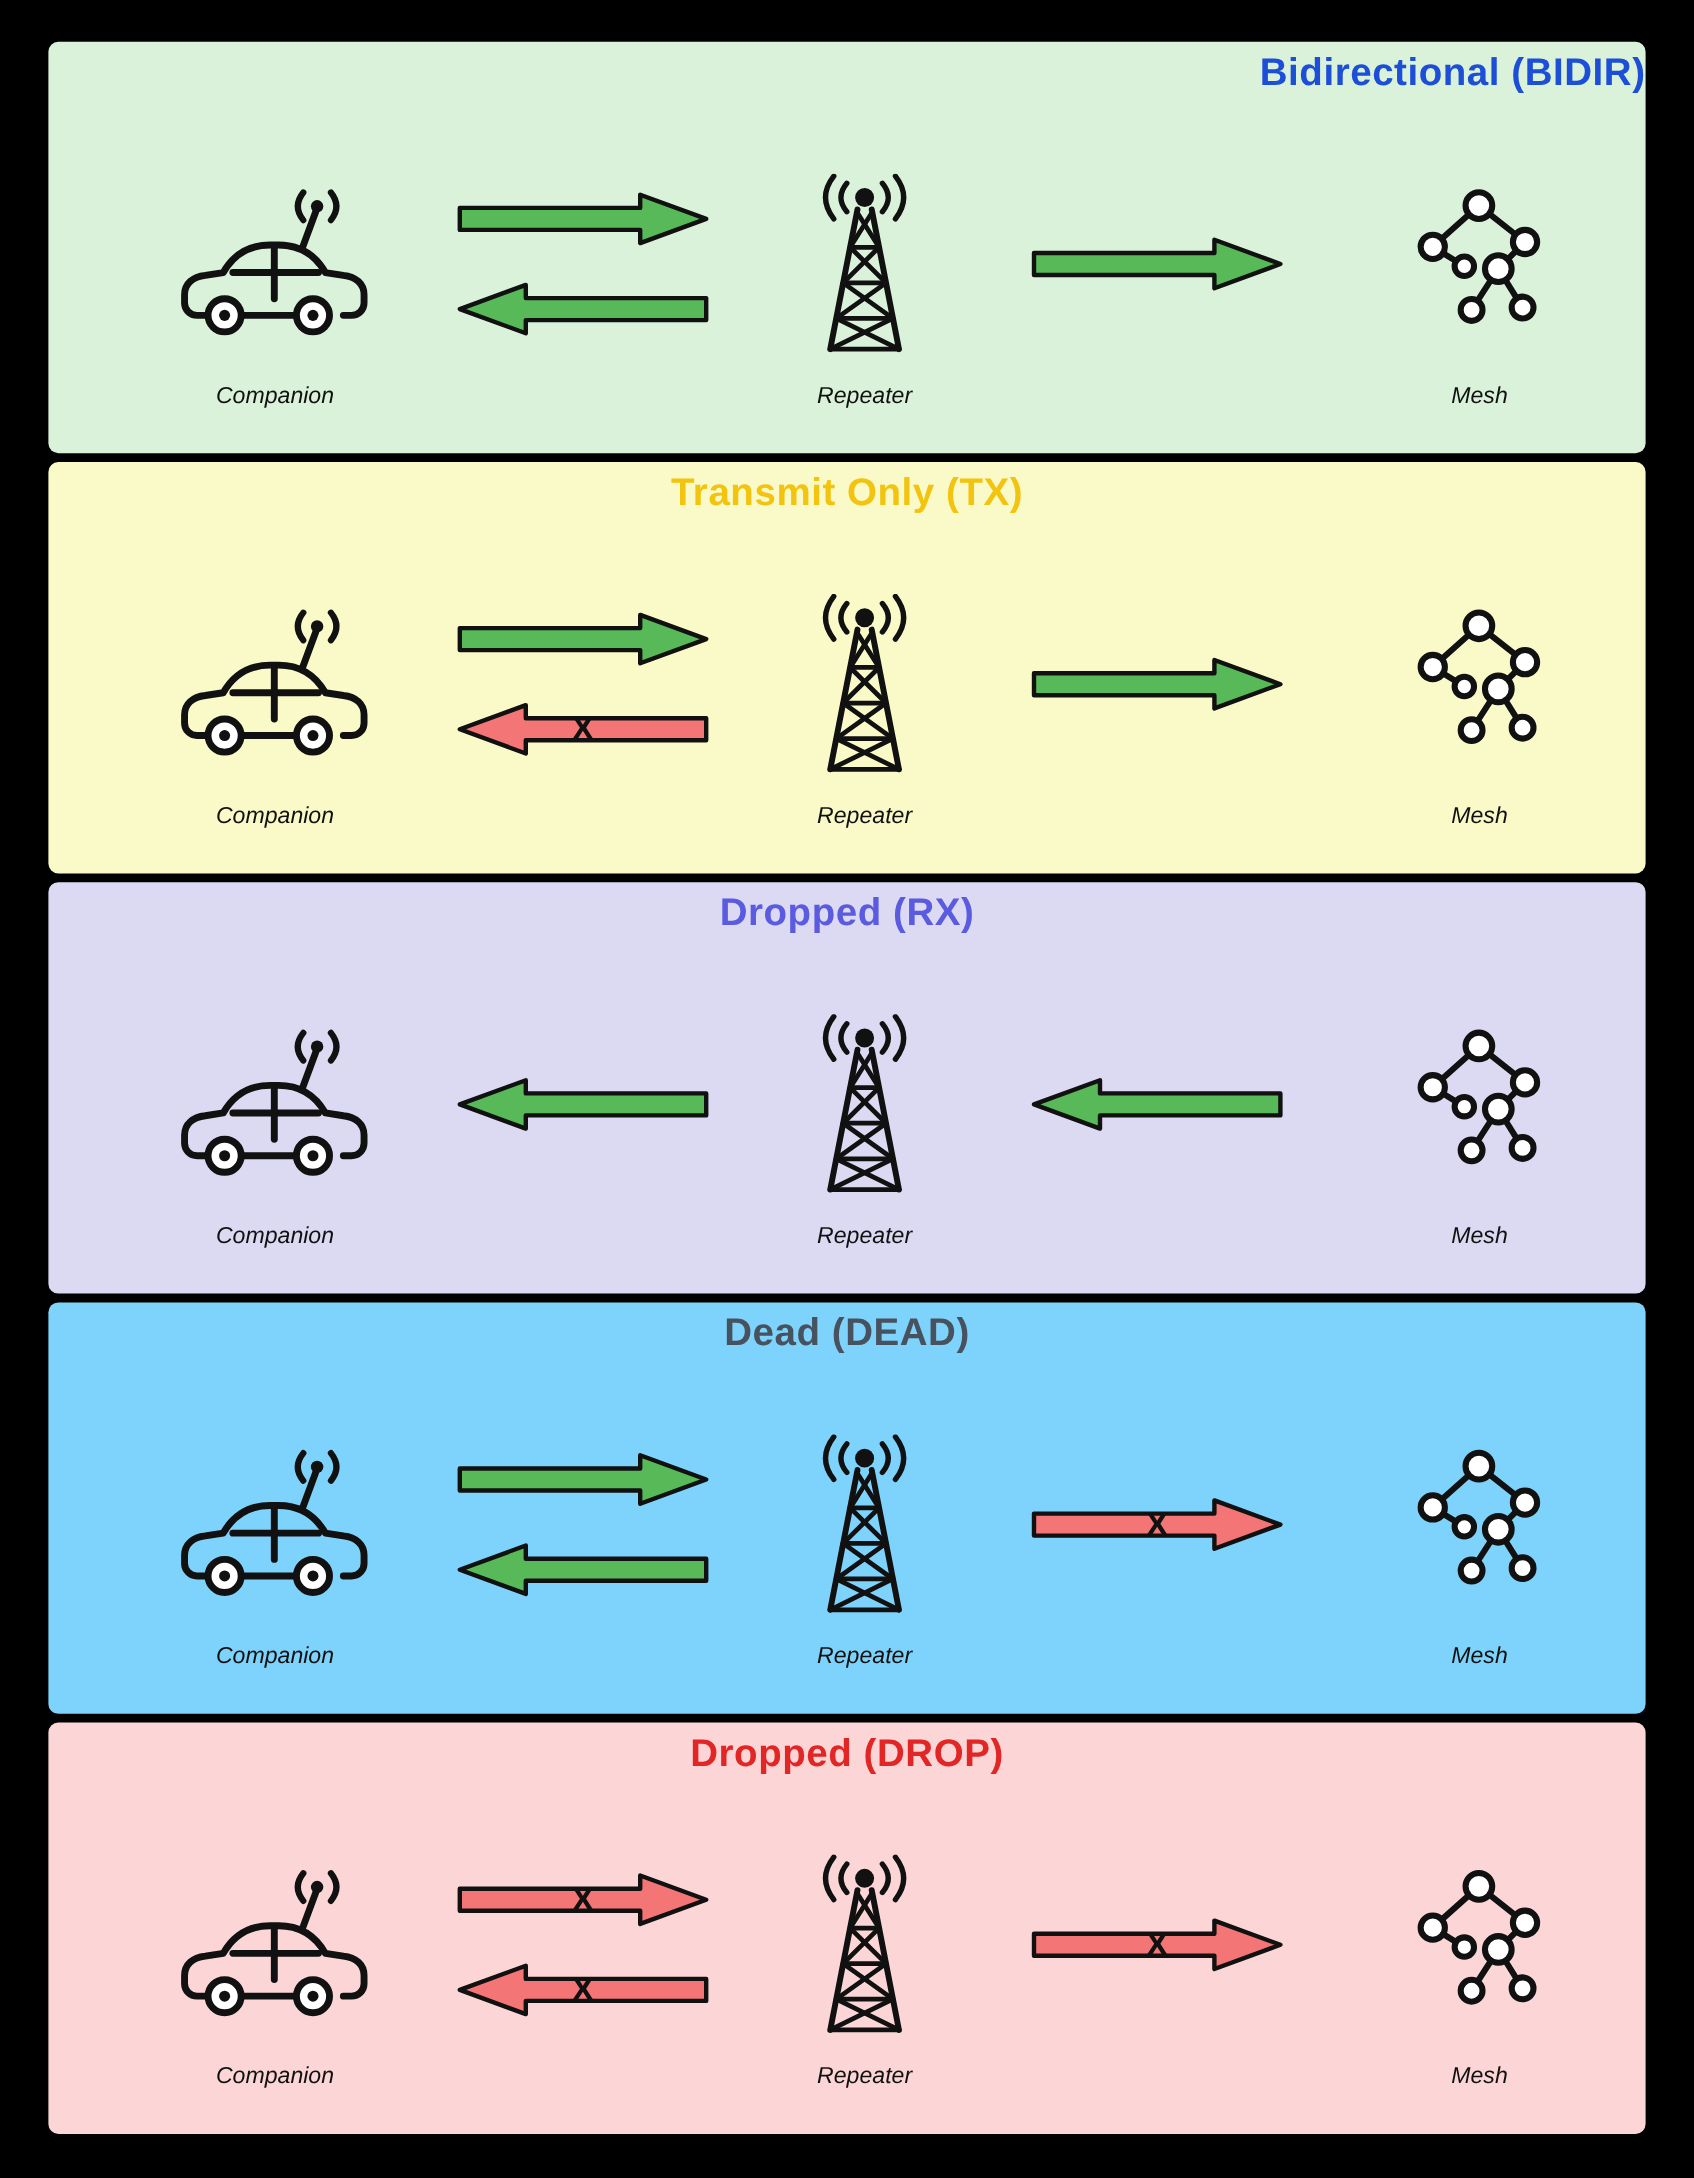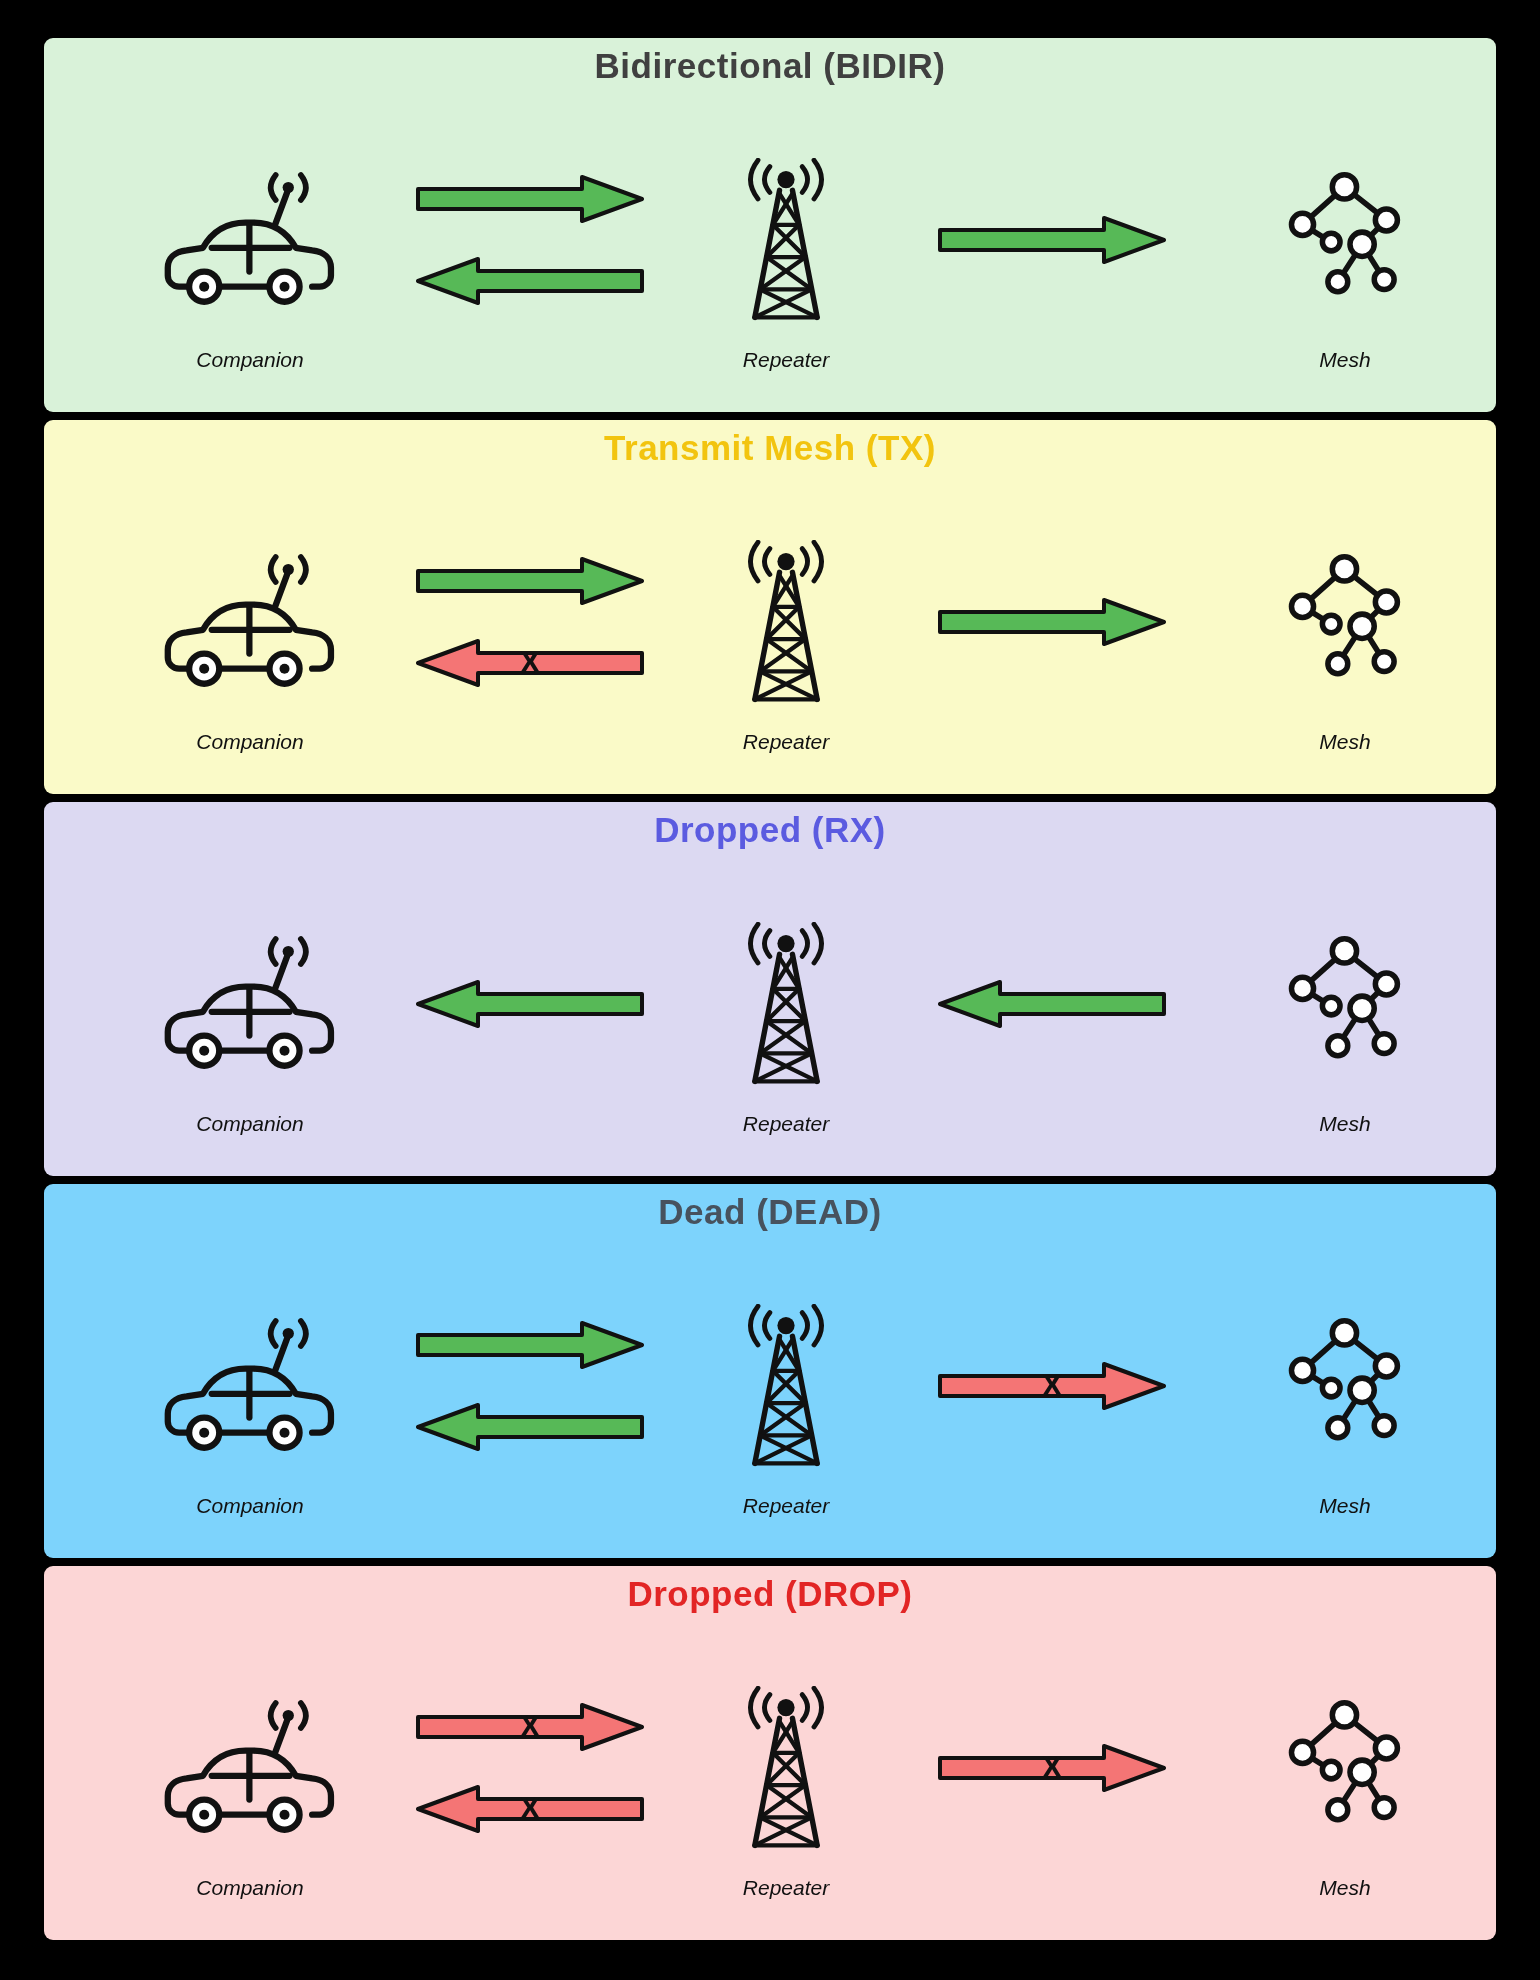--- a/index.html
+++ b/index.html
@@ -38,21 +38,21 @@
   .arrows-cr{left:486px;}
   .arrows-rm{left:1008px;}
   .arrow{width:232px;height:52px;display:block;}
   .icon{display:block;}
 </style>
 </head>
 <body>
 
 <div id="panels">
   <section class="panel" style="background: rgb(217, 242, 217);">
-    <h2 class="panel-title" style="color: #404040;">Bidirectional (BIDIR)</h2>
+    <h2 class="panel-title" style="color: #1d4ed8; text-align: right;">Bidirectional (BIDIR)</h2>
 
     <div class="col companion-col">
       <div class="icon-wrap">
 
         <svg class="icon" width="182" height="141" viewBox="0 0 145 112" fill="none" stroke="#111" stroke-width="5" stroke-linecap="round" stroke-linejoin="round">
           <path d="M92,44 L102,17"></path>
           <circle cx="103" cy="13" r="4.5" fill="#111" stroke="none"></circle>
           <path d="M93,23 Q85,13 93,3" stroke-width="4.5"></path>
           <path d="M113,23 Q121,13 113,3" stroke-width="4.5"></path>
           <path d="M22,92 L16,92 A9,9 0 0 1 7,83 L7,77 C7,69 13,64 22,63 L35,61 C43,47 54,41 69,41 L75,41 C90,41 101,47 109,61 L122,63 C131,64 137,69 137,77 L137,83 A9,9 0 0 1 128,92 L122,92"></path>
@@ -131,21 +131,21 @@
           <circle cx="88" cy="70" r="11" fill="#fff"></circle>
           <circle cx="66" cy="104" r="9" fill="#fff"></circle>
           <circle cx="108" cy="102" r="9" fill="#fff"></circle>
         </svg>
       </div>
       <div class="node-label">Mesh</div>
     </div>
   </section>
 
   <section class="panel" style="background: rgb(250, 250, 200);">
-    <h2 class="panel-title" style="color: rgb(242, 196, 15);">Transmit Mesh (TX)</h2>
+    <h2 class="panel-title" style="color: rgb(242, 196, 15);">Transmit Only (TX)</h2>
 
     <div class="col companion-col">
       <div class="icon-wrap">
 
         <svg class="icon" width="182" height="141" viewBox="0 0 145 112" fill="none" stroke="#111" stroke-width="5" stroke-linecap="round" stroke-linejoin="round">
           <path d="M92,44 L102,17"></path>
           <circle cx="103" cy="13" r="4.5" fill="#111" stroke="none"></circle>
           <path d="M93,23 Q85,13 93,3" stroke-width="4.5"></path>
           <path d="M113,23 Q121,13 113,3" stroke-width="4.5"></path>
           <path d="M22,92 L16,92 A9,9 0 0 1 7,83 L7,77 C7,69 13,64 22,63 L35,61 C43,47 54,41 69,41 L75,41 C90,41 101,47 109,61 L122,63 C131,64 137,69 137,77 L137,83 A9,9 0 0 1 128,92 L122,92"></path>

